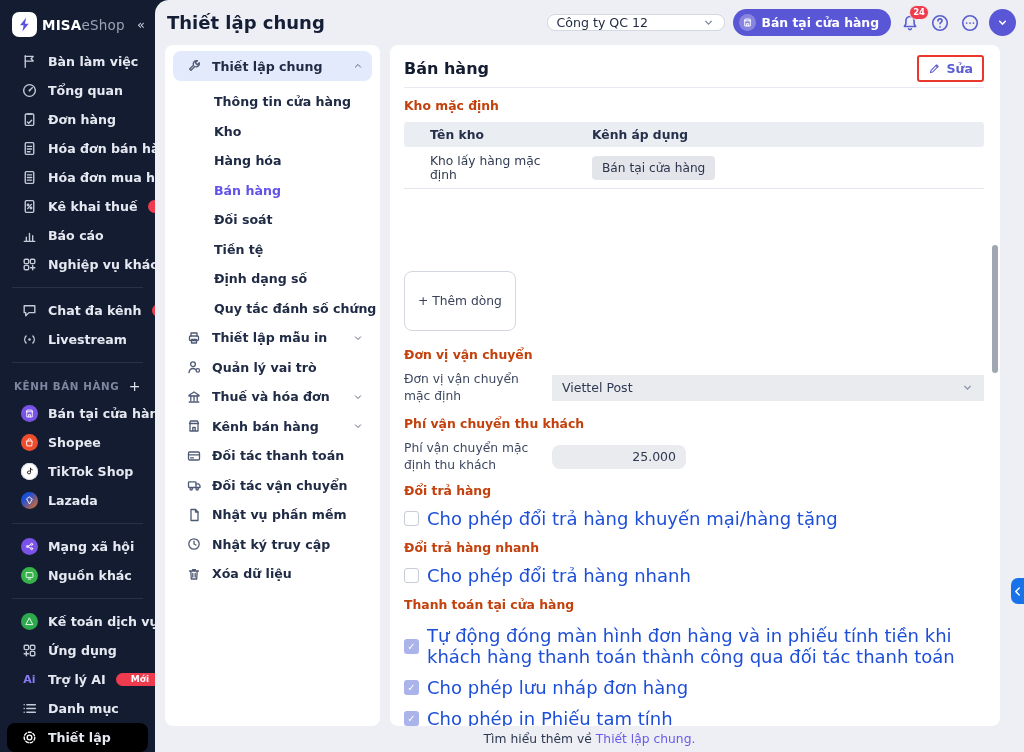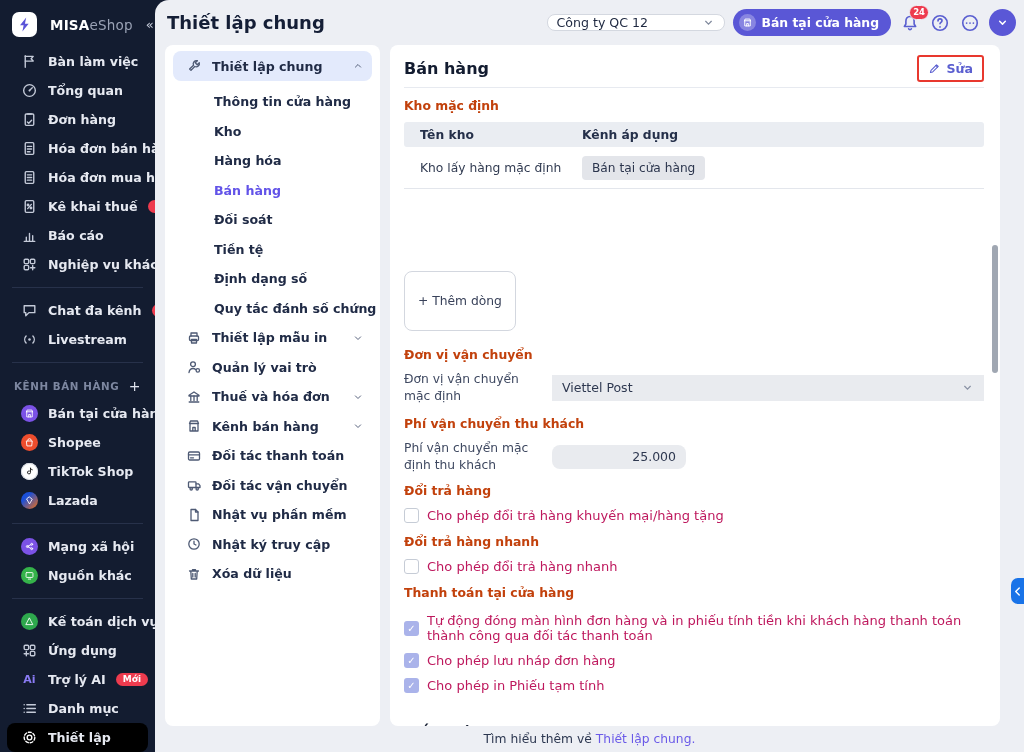--- a/index.html
+++ b/index.html
@@ -2,37 +2,37 @@
 <html><head>
 <meta charset="utf-8">
 <style>
   * { box-sizing: border-box; margin: 0; padding: 0; }
   html,body { width:1024px; height:752px; overflow:hidden; }
   body { background:#131c30; font-family:"DejaVu Sans","Liberation Sans",sans-serif; font-size:13px; position:relative; }
   .app { display:flex; width:100%; height:100%; }
 
   
   .sidebar { width:155px; flex:0 0 155px; background:#131c30; color:#e6e9f1; display:flex; flex-direction:column; padding-top:8px; }
-  .brand { display:flex; align-items:center; gap:13px; padding:4px 10px 10px 12px; }
+  .brand { display:flex; align-items:center; gap:5px; padding:4px 10px 10px 12px; }
   .logo { width:25px; height:25px; background:#fff; border-radius:7px; display:flex; align-items:center; justify-content:center; flex:0 0 25px; }
   .logo svg { width:17px; height:17px; }
   .brand-text { font-size:13.5px; letter-spacing:.2px; white-space:nowrap; }
   .brand-text b { color:#fff; font-weight:700; }
   .brand-text span { color:#9aa2b5; font-weight:400; }
   .collapse { margin-left:auto; color:#c9cfdd; font-size:13px; cursor:pointer; }
   .nav { flex:1; display:flex; flex-direction:column; overflow:hidden; }
   .nav-item { height:29.6px; display:flex; align-items:center; gap:10px; padding:0 6px 0 14px; margin:0 7px; border-radius:8px; font-size:12.6px; font-weight:600; color:#e6e9f1; cursor:pointer; white-space:nowrap; }
   .nav-item.active { background:#000000; }
   .nav-item .ic { width:17px; height:17px; flex:0 0 17px; color:#c4cad8; display:flex; align-items:center; justify-content:center; }
   .nav-item.active .ic { color:#fff; }
   .nav-item .ic svg { width:100%; height:100%; }
   .nav-item .ic.av { width:17px; height:17px; border-radius:50%; color:#fff; }
   .nav-item .ic.av svg { width:11px; height:11px; }
   .nav-item .ic.ai { font-size:11px; font-weight:700; color:#8a7bf4; }
-  .badge { margin-left:auto; margin-right:6px; background:#ee3b4e; color:#fff; font-size:9px; font-weight:700; padding:2px 7px; border-radius:9px; line-height:1; }
+  .badge { margin-left:auto; margin-right:6px; background:#ee3b4e; color:#fff; font-size:9px; font-weight:700; padding:2px 15px; border-radius:9px; line-height:1; }
   .sb-divider { height:1px; background:#27314a; margin:8px 12px; }
   .sb-section { height:26px; display:flex; align-items:center; padding:0 14px; font-size:10.3px; font-weight:700; letter-spacing:.6px; color:#7d87a0; margin-top:2px; }
   .sb-section .plus { margin-left:auto; color:#dfe3ee; font-size:14px; font-weight:400; cursor:pointer; }
 
   
   .region { flex:1; min-width:0; background:#edeff4; border-top-left-radius:14px; display:flex; flex-direction:column; }
   header { height:45px; flex:0 0 45px; display:flex; align-items:center; padding:0 8px 0 12px; gap:8px; }
   .page-title { font-size:18px; font-weight:700; color:#141e36; }
   .hspacer { flex:1; }
   .company-select { width:178px; height:17px; background:#fff; border:1px solid #d4d8e0; border-radius:8px; display:flex; align-items:center; padding:0 9px; font-size:12.6px; color:#1e2840; cursor:pointer; }
@@ -62,30 +62,30 @@
   .sec-title { font-size:16px; font-weight:700; color:#131c30; }
   .edit-link { margin-left:auto; display:flex; align-items:center; gap:5px; color:#5b5fd0; font-size:12.6px; font-weight:600; cursor:pointer; background:none; border:none; font-family:inherit; }
   .edit-link svg { width:13px; height:13px; }
   .annot { margin-left:auto; border:2px solid #e8382e; border-radius:3px; padding:4px 9px; }
   .annot .edit-link { margin-left:0; }
   .hr { height:1px; background:#e7eaf0; margin-top:4px; }
   .h-bold { font-size:12.4px; font-weight:700; color:#c2410c; }
   .table { margin-top:9px; }
   .trow { display:grid; grid-template-columns:162px 1fr; align-items:center; }
   .thead { background:#eaedf2; height:25px; border-radius:3px; font-weight:700; font-size:12.3px; color:#25304a; }
-  .thead > div, .tbody > div { padding-left:16px; }
+  .thead > div, .tbody > div { padding-left:16px;margin-left:10px; }
   .tbody { height:42px; border-bottom:1px solid #e3e6ec; font-size:12.3px; color:#323c52; }
   .chip { display:inline-block; background:#e3e5ea; border-radius:4px; padding:5px 10px; font-size:12.2px; color:#2b354d; }
   .add-row { margin-top:82px; display:inline-block; background:#fff; border:1px solid #d3d7df; border-radius:8px; padding:22px 13px; font-size:12.3px; color:#39425a; cursor:pointer; font-family:inherit; }
   .form-row { display:flex; align-items:center; gap:8px; margin-top:9px; }
   .form-label { width:140px; flex:0 0 140px; font-size:12.3px; color:#3f4961; line-height:1.35; }
   .select { flex:1; height:26px; background:#e9ebef; border-radius:0; display:flex; align-items:center; padding:0 10px; font-size:12.5px; color:#2e3850; }
   .select .chev { margin-left:auto; width:13px; height:13px; color:#8b93a5; }
   .num-input { width:134px; height:24px; background:#e9ebef; border-radius:8px; border:none; text-align:right; padding-right:10px; font-size:12.5px; color:#2e3850; font-family:inherit; }
-  .cbrow { display:flex; align-items:center; gap:8px; margin-top:10px; font-size:13px; color:#be185d; }
+  .cbrow { display:flex; align-items:center; gap:8px; margin-top:10px; font-size:18px; color:#1d4ed8; }
   .cb { width:15px; height:15px; border-radius:3px; background:#fff; border:1.4px solid #c6ccd6; flex:0 0 15px; cursor:pointer; position:relative; }
   .cb.checked { background:#aab3ea; border:none; }
   .cb.checked::after { content:"✓"; position:absolute; inset:0; color:#fff; font-size:10px; display:flex; align-items:center; justify-content:center; }
   .scroll-thumb { position:absolute; right:2px; top:200px; width:6px; height:128px; border-radius:3px; background:#a0a7b2; }
 
   footer { height:26px; flex:0 0 26px; display:flex; align-items:center; justify-content:center; gap:4px; font-size:12.3px; color:#2c3750; }
   footer .flink { color:#6a5ae8; cursor:pointer; }
 
   .edge-handle { position:absolute; right:0; top:578px; width:13px; height:26px; background:#1973e8; border-radius:7px 0 0 7px; color:#fff; font-size:9px; display:flex; align-items:center; justify-content:center; cursor:pointer; }
 </style>

